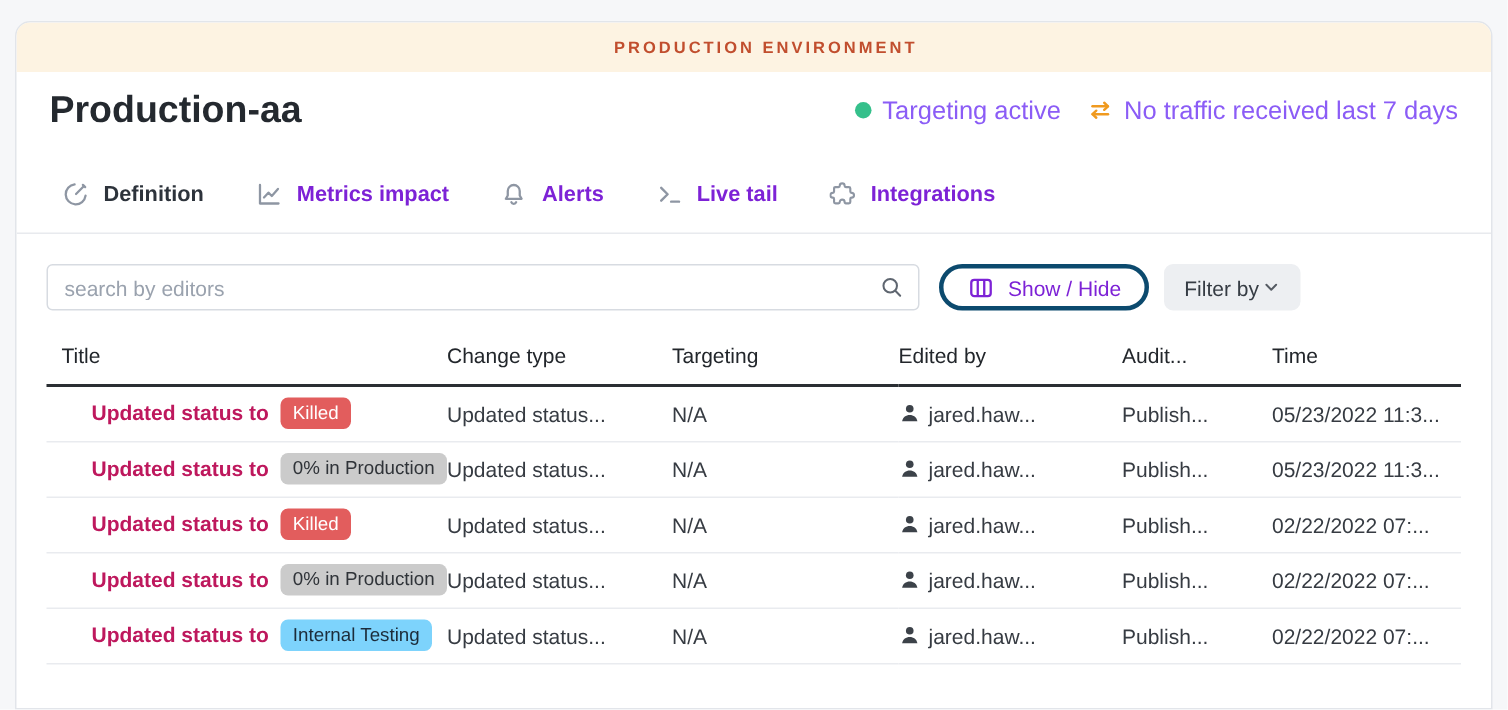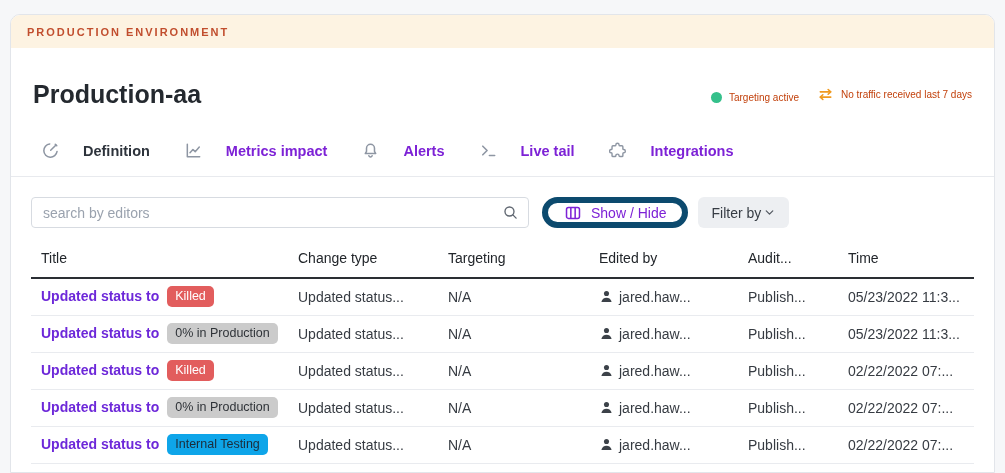--- a/index.html
+++ b/index.html
@@ -10,60 +10,60 @@
     font-family:"Liberation Sans","DejaVu Sans",sans-serif;
     color:#2d333a;
   }
   .card {
     margin:14px 10px 0; height:459px;
     background:#fff; border:1px solid #e2e5ea;
     border-radius:10px 10px 0 0; overflow:hidden;
   }
   .banner {
     height:33px; background:#fdf3e2;
-    display:flex; align-items:center; 
+    display:flex; align-items:center; justify-content:center;
     font-size:11px; font-weight:bold; letter-spacing:2px;
     color:#c14e2e; text-transform:uppercase;padding-left:16px;
   }
   .page-head {
     display:flex; justify-content:space-between; align-items:center;
-    padding:32px 22px 27px;
+    padding:11px 22px 27px;
   }
   .title { font-size:25px; font-weight:700; color:#24292f; }
-  .statuses { display:flex; align-items:flex-end; gap:18px; font-size:10px; color:#c2410c; }
+  .statuses { display:flex; align-items:flex-end; gap:18px; font-size:17px; color:#8b5cf6; }
   .status-item { display:flex; align-items:center; gap:7px; }
   .dot { width:11px; height:11px; border-radius:50%; background:#35c08b; }
   .traffic-ic { color:#f09a1f; display:flex; }
 
   .tabs {
     display:flex; gap:34px; padding:5px 0 0 30px;
     border-bottom:1px solid #e8eaee;
   }
   .tab {
-    display:flex; align-items:center; gap:23px;
+    display:flex; align-items:center; gap:9px;
     padding-bottom:13px; border-bottom:3px solid transparent;
     font-size:14.5px; font-weight:700; color:#7d22d6; cursor:pointer;
   }
   .tab .ticon { color:#8e96a3; display:flex; }
   .tab.dark { color:#2d333b; }
   .tab.active { border-bottom-color:#7d22d6; }
   .tab.active .ticon { color:#7d22d6; }
 
   .toolbar { display:flex; align-items:center; padding:20px 20px 0; }
-  .search-wrap { position:relative; width:498px; }
+  .search-wrap { position:relative; width:582px; }
   .search-input {
     width:100%; height:31px; border:1px solid #d7dbe1; border-radius:4px;
     padding:0 34px 0 11px; font-size:14px; color:#333; outline:none;
     font-family:"Liberation Sans","DejaVu Sans",sans-serif;
   }
   .search-input::placeholder { color:#9aa2ae; }
   .search-ic { position:absolute; right:10px; top:7px; color:#5f6670; }
   .btn-showhide {
     display:flex; align-items:center; gap:9px; height:31px; margin-left:13px;
-    padding:0 16px; border:6px solid #0c4a6e; border-radius:999px;
+    padding:0 16px; border:3px solid #0c4a6e; border-radius:999px;
     background:#fff; color:#7d22d6; font-size:14px; cursor:pointer;
     font-family:"Liberation Sans","DejaVu Sans",sans-serif;
   }
   .btn-filter {
     display:flex; align-items:center; gap:2px; height:31px; margin-left:10px;
     padding:0 13px; background:#edeff2; border:none; border-radius:6px;
     font-size:14px; color:#363c44; cursor:pointer;
     font-family:"Liberation Sans","DejaVu Sans",sans-serif;
   }
   .chev { color:#555b63; display:flex; }
@@ -73,28 +73,28 @@
   th {
     text-align:left; font-size:14px; font-weight:400; color:#22262b;
     padding:10px 6px 11px 0; border-bottom:2px solid #2a2e33;
     white-space:nowrap; overflow:hidden;
   }
   td {
     font-size:14px; color:#363b42; padding:0 6px 0 0; height:37px;
     border-bottom:1px solid #e9ebef; white-space:nowrap; overflow:hidden;
   }
   th:first-child, td:first-child { padding-left:10px; }
-  .link { color:#6d28d9; font-weight:700; cursor:pointer; }
+  .link { color:#be185d; font-weight:700; cursor:pointer;margin-left:20px; }
   .badge {
     display:inline-block; margin-left:8px; padding:3px 8px 4px;
     border-radius:5px; font-size:12.5px; vertical-align:1px;
   }
   .badge[data-variant="danger"]  { background:#e25d5d; color:#fff; }
   .badge[data-variant="neutral"] { background:#cbcbcb; color:#2f3338; }
-  .badge[data-variant="info"]    { background:#0ea5e9; color:#1c2c3a; }
+  .badge[data-variant="info"]    { background:#7dd3fc; color:#1c2c3a; }
   .edited { display:flex; align-items:center; gap:5px; }
   .person { color:#3c4249; display:flex; }
 </style>
 </head>
 <body>
 
 <div class="card">
 
   <div class="banner">
     <span>PRODUCTION ENVIRONMENT</span>

